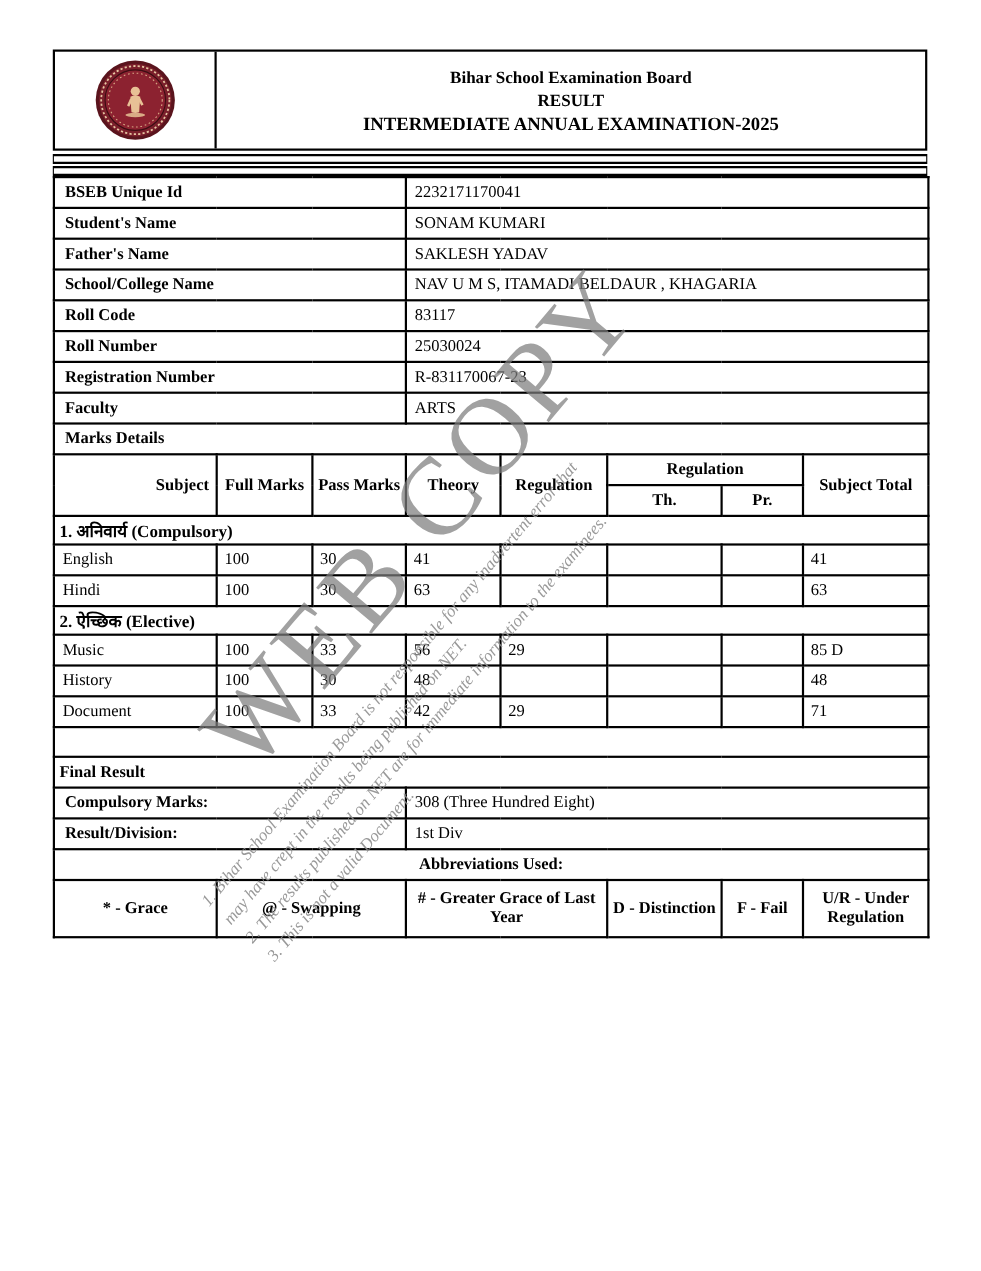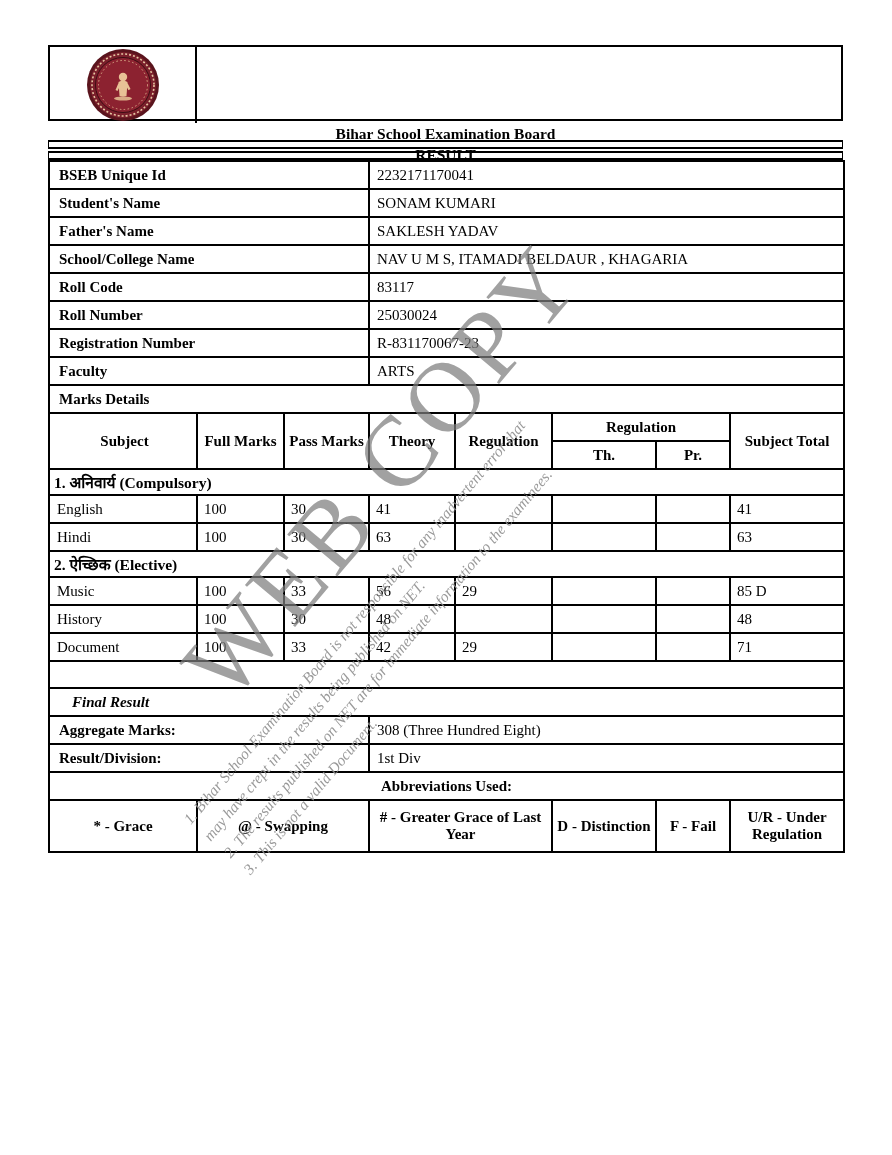--- a/index.html
+++ b/index.html
@@ -1,45 +1,45 @@
 <!DOCTYPE html>
 <html><head>
 <meta charset="utf-8">
 <style>
   * { margin:0; padding:0; box-sizing:border-box; }
   html,body { width:892px; height:1155px; background:#ffffff; font-family:"Liberation Serif", serif; }
   .page { position:relative; width:892px; height:1155px; overflow:hidden; background:#fff; }
 
   
-  .header-box { position:absolute; left:48px; top:45px; width:795px; height:76px;
-                border:2.5px solid #000; display:flex;flex-direction:column; }
+  .header-box { position:absolute; left:48px; top:45px; width:795px; height:92px;
+                border:2.5px solid #000; display:flex; }
   .logo-cell { width:147px; border-right:2.5px solid #000; display:flex; align-items:center; justify-content:center; }
   .title-cell { flex:1; display:flex; flex-direction:column; align-items:center; justify-content:center; line-height:21px; }
   .t1,.t2 { font-weight:bold; font-size:15.5px; }
   .t3 { font-weight:bold; font-size:17px; }
 
   .thinbar { position:absolute; left:48px; width:795px; height:9px;
              border-top:2px solid #000; border-bottom:2px solid #000;
              border-left:1.5px solid #000; border-right:1.5px solid #000; }
   .bar-a { top:140px; }
   .bar-b { top:151px; }
 
   
   .main-table { position:absolute; left:48px; top:160px; width:795px;
                 border-collapse:collapse; table-layout:fixed; }
   .main-table td { border:2px solid #000; font-size:15px; padding:1px 6px;
                    height:28px; overflow:hidden; vertical-align:middle; }
   td.lbl { font-weight:bold; padding-left:9px;margin-left:46px; }
   td.val { padding-left:7px; }
   td.c { text-align:left; }
   td.hdr { font-weight:bold; text-align:center; padding:1px 3px; }
-  td.hdr-subject { font-weight:bold; text-align:center; padding-left:9px; }
+  td.hdr-subject { font-weight:bold; text-align:right; padding-left:9px; }
   tr.section-row td { font-weight:bold; font-size:15.5px; height:22px; padding-left:4px; }
   tr.empty-row td { height:27px; }
-  td.final-label { font-weight:bold; padding-left:22px;font-style:italic; }
+  td.final-label { font-weight:bold; padding-left:4px; }
   td.abbr-title { font-weight:bold; text-align:center; }
   tr.abbr-row td { font-weight:bold; text-align:center; height:52px; font-size:15px; padding:2px 4px; }
   .agg-num { display:inline-block; }
   .agg-words { display:inline-block; }
 
   
   .wm-main { position:absolute; left:32px; top:412px; width:700px; height:120px;
              transform:rotate(-50deg); text-align:center; line-height:120px;
              font-size:100px; letter-spacing:5px; font-weight:normal;
              color:#7d7d7d; opacity:0.72; pointer-events:none; z-index:6; white-space:nowrap; }
@@ -64,20 +64,21 @@
         <circle cx="38" cy="30" r="4.2" fill="#e8c196"></circle>
         <path d="M33.5 35 q4.5 -2.5 9 0 l-1 14 q-3.5 1.5 -7 0 z" fill="#e8c196"></path>
         <path d="M33.5 36 l-3 7 l2 1 l2.5 -5" fill="#e8c196"></path>
         <path d="M42.5 36 l3 6 l-2 1.2 l-2.5 -4.5" fill="#e8c196"></path>
         <ellipse cx="38" cy="51.5" rx="9" ry="2" fill="#d9ab86"></ellipse>
       </svg>
     </div>
     <div class="title-cell">
       <div class="t1">Bihar School Examination Board</div>
       <div class="t2">RESULT</div>
+      <div class="t3">INTERMEDIATE ANNUAL EXAMINATION-2025</div>
     </div>
   </div>
 
   <div class="thinbar bar-a"></div>
   <div class="thinbar bar-b"></div>
 
   <table class="main-table">
     <colgroup>
       <col style="width:148px">
         <col style="width:87px">
@@ -200,21 +201,21 @@
       </tr>
 
       <tr class="empty-row">
         <td colspan="8"></td>
       </tr>
 
       <tr>
         <td class="final-label" colspan="8">Final Result</td>
       </tr>
       <tr>
-        <td class="lbl" colspan="3">Aggregate Marks:</td>
+        <td class="lbl" colspan="3">Compulsory Marks:</td>
         <td class="val" colspan="5">
           <span class="agg-num">308</span>
           <span class="agg-words">(Three Hundred Eight)</span>
         </td>
       </tr>
       <tr>
         <td class="lbl" colspan="3">Result/Division:</td>
         <td class="val" colspan="5">1st Div</td>
       </tr>
 

